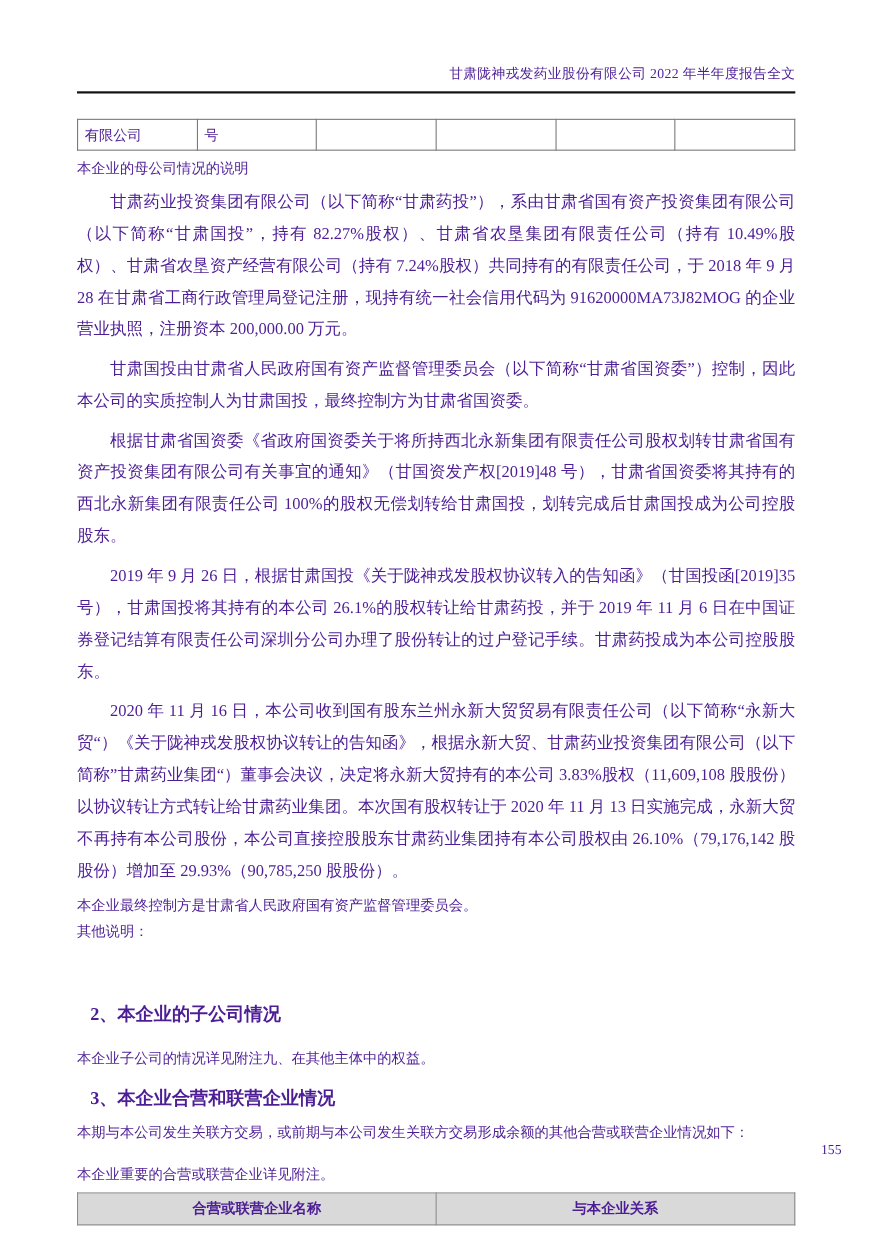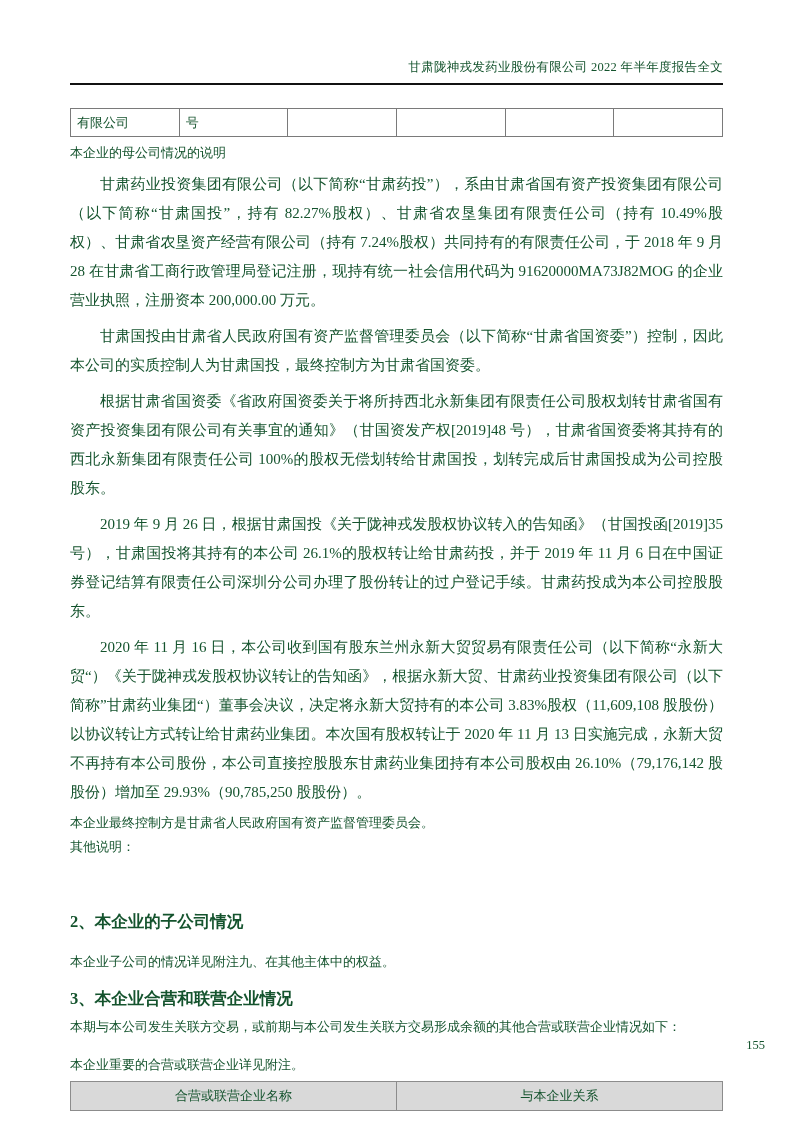--- a/index.html
+++ b/index.html
@@ -6,21 +6,21 @@
     margin: 0;
     padding: 0;
     background: #ffffff;
   }
   .page {
     position: relative;
     width: 793px;
     height: 1122px;
     margin: 0 auto;
     background: #ffffff;
-    color: #14532d;
+    color: #4c1d95;
     font-family: "Liberation Serif", "DejaVu Serif", serif;
     overflow: hidden;
     box-sizing: border-box;
   }
   .content {
     position: absolute;
     left: 70px;
     top: 0;
     width: 653px;
   }
@@ -73,39 +73,39 @@
     text-align: justify;
     text-indent: 2em;
     font-family: Liberation Serif, serif;
   }
   .paragraphs p:last-child { margin-bottom: 0; }
   
   .section-heading {
     font-size: 16.5px;
     font-weight: bold;
     line-height: 21px;
-    margin: 0;
+    margin: 12px;
   }
   .heading-2 { margin-top: 56px; }
   .heading-3 { margin-top: 18px; }
   .note-after-heading { margin-top: 21px; }
   .note-tight { margin-top: 9px; }
   
   table.jv-table {
     margin-top: 8px;
     width: 100%;
     border-collapse: collapse;
     table-layout: fixed;
   }
   table.jv-table th {
     border: 1px solid #8c8c8c;
     background: #d9d9d9;
     height: 26px;
     font-size: 13px;
-    font-weight: normal;
+    font-weight: bold;
     text-align: center;
     vertical-align: middle;
     padding: 1px 4px;
   }
   
   .page-number {
     position: absolute;
     top: 1038px;
     right: 28px;
     font-size: 12.5px;

